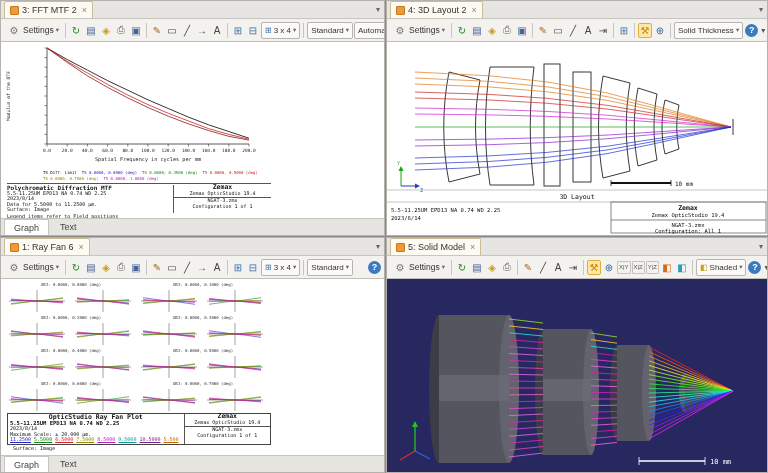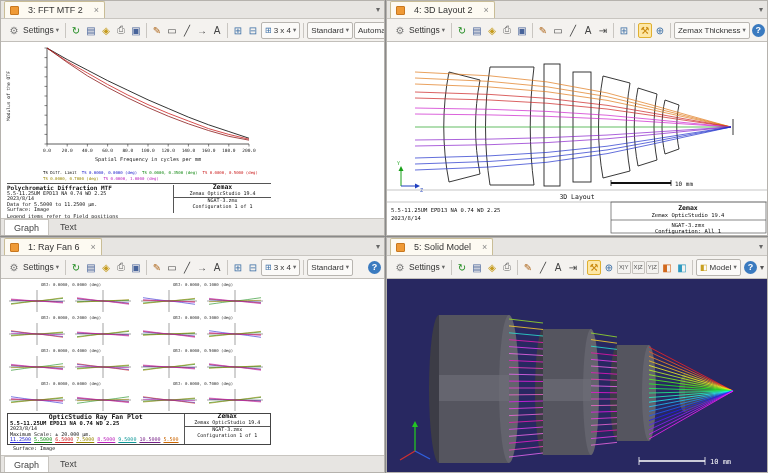--- a/index.html
+++ b/index.html
@@ -2,21 +2,21 @@
 <html><head>
 <meta charset="utf-8">
 <style>
 *{margin:0;padding:0;box-sizing:border-box;}
 html,body{width:768px;height:473px;overflow:hidden;}
 body{font-family:"Liberation Sans",sans-serif;background:#8a8a8a;}
 .app{display:grid;width:768px;height:473px;grid-template-columns:385px 382px;grid-template-rows:236px 236px;gap:1px;background:#8a8a8a;}
 .panel{background:#f0efed;display:flex;flex-direction:column;overflow:hidden;border:1px solid #b5b2ad;}
 
 .tabbar{height:18px;background:#e7e5e2;display:flex;align-items:flex-end;padding-left:3px;border-bottom:1px solid #c8c5c0;position:relative;flex:0 0 18px;}
-.tab{height:17px;display:flex;align-items:center;gap:9px;padding:0 5px;font-size:9px;color:#333;background:#fdfaf2;border:1px solid #c9bd96;border-bottom:none;border-radius:2px 2px 0 0;white-space:nowrap;}
+.tab{height:17px;display:flex;align-items:center;gap:3px;padding:0 5px;font-size:9px;color:#333;background:#fdfaf2;border:1px solid #c9bd96;border-bottom:none;border-radius:2px 2px 0 0;white-space:nowrap;}
 .tab .close{color:#888;font-size:9px;margin-left:2px;}
 .tabicon{width:9px;height:9px;background:#ef9a36;border:1px solid #c87820;border-radius:1px;flex:0 0 9px;}
 .tab-menu{position:absolute;right:4px;top:4px;font-size:8px;color:#666;}
 
 .toolbar{height:23px;flex:0 0 23px;background:#f4f2ef;border-bottom:1px solid #c2bfba;display:flex;align-items:center;gap:1px;padding:0 3px;font-size:8px;color:#333;overflow:hidden;white-space:nowrap;}
 .ticon{width:14px;height:15px;display:inline-flex;align-items:center;justify-content:center;font-size:10px;border-radius:2px;flex:0 0 14px;}
 .active-tool{background:#fde7a6;border:1px solid #e0b030;}
 .tbtn{display:inline-flex;align-items:center;gap:2px;padding:1px 3px;border-radius:2px;flex:0 0 auto;}
 .tlabel{font-size:8.5px;color:#333;}
 .caret{font-size:6.5px;color:#666;}
@@ -211,21 +211,21 @@
         <span class="ticon" style="color: rgb(68, 68, 68);">╱</span>
         <span class="ticon" style="color: rgb(68, 68, 68);">A</span>
         <span class="ticon" style="color: rgb(68, 68, 68);">⇥</span>
         <span class="tsep"></span>
         <span class="ticon" style="color: rgb(58, 110, 165);">⊞</span>
         <span class="tsep"></span>
         <span class="ticon active-tool" style="color: rgb(200, 134, 10);">⚒</span>
         <span class="ticon" style="color: rgb(58, 110, 165);">⊕</span>
         <span class="tsep"></span>
         <span class="tdrop">
-          <span class="dlabel">Zemax Thickness</span>
+          <span class="dlabel">Solid Thickness</span>
           <span class="caret">▾</span>
         </span>
         <span class="tspacer"></span>
         <span class="thelp">?</span>
         <span class="tmenu">▾</span>
       </div>
     <div class="content">
       <svg width="380" height="192" viewBox="0 0 380 192">
 
         <g stroke="#222" fill="none" stroke-width="0.9">
@@ -542,21 +542,21 @@
         <span class="ticon active-tool" style="color: rgb(200, 134, 10);">⚒</span>
         <span class="ticon" style="color: rgb(58, 110, 165);">⊕</span>
         <span class="tmini">X|Y</span>
         <span class="tmini">X|Z</span>
         <span class="tmini">Y|Z</span>
         <span class="ticon" style="color: rgb(210, 105, 30);">◧</span>
         <span class="ticon" style="color: rgb(46, 154, 192);">◧</span>
         <span class="tsep"></span>
         <span class="tdrop">
           <span class="dicon" style="color: rgb(200, 160, 32);">◧</span>
-          <span class="dlabel">Model</span>
+          <span class="dlabel">Shaded</span>
           <span class="caret">▾</span>
         </span>
         <span class="tspacer"></span>
         <span class="thelp">?</span>
         <span class="tmenu">▾</span>
       </div>
     <div class="content dark">
       <svg width="380" height="192" viewBox="0 0 380 192">
         <rect x="0" y="0" width="380" height="192" fill="#282861"></rect>
         <g>

